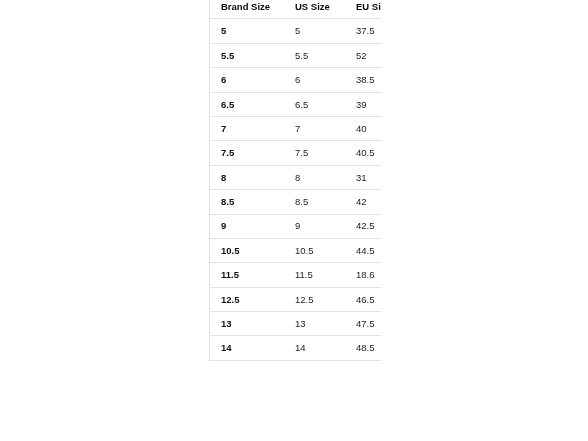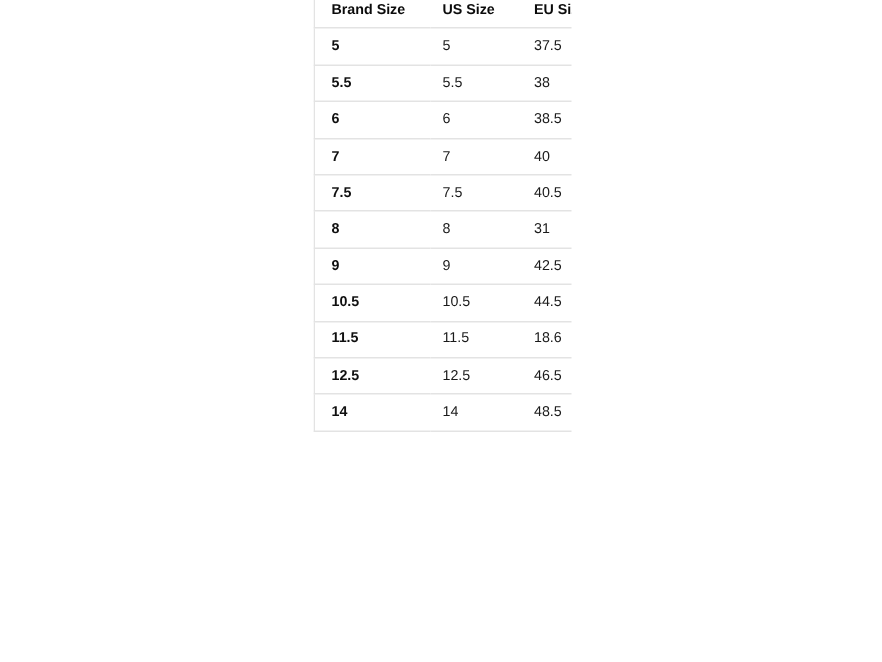--- a/index.html
+++ b/index.html
@@ -86,41 +86,51 @@
     </thead>
     <tbody id="table-body">
         <tr>
           <td class="col-brand c1">5</td>
           <td class="col-us c2">5</td>
           <td class="col-eu c3">37.5</td>
         </tr>
         <tr>
           <td class="col-brand c1">5.5</td>
           <td class="col-us c2">5.5</td>
-          <td class="col-eu c3">38</td>
+          <td class="col-eu c3">52</td>
         </tr>
         <tr>
           <td class="col-brand c1">6</td>
           <td class="col-us c2">6</td>
           <td class="col-eu c3">38.5</td>
+        </tr>
+        <tr>
+          <td class="col-brand c1">6.5</td>
+          <td class="col-us c2">6.5</td>
+          <td class="col-eu c3">39</td>
         </tr>
         <tr>
           <td class="col-brand c1">7</td>
           <td class="col-us c2">7</td>
           <td class="col-eu c3">40</td>
         </tr>
         <tr>
           <td class="col-brand c1">7.5</td>
           <td class="col-us c2">7.5</td>
           <td class="col-eu c3">40.5</td>
         </tr>
         <tr>
           <td class="col-brand c1">8</td>
           <td class="col-us c2">8</td>
           <td class="col-eu c3">31</td>
+        </tr>
+        <tr>
+          <td class="col-brand c1">8.5</td>
+          <td class="col-us c2">8.5</td>
+          <td class="col-eu c3">42</td>
         </tr>
         <tr>
           <td class="col-brand c1">9</td>
           <td class="col-us c2">9</td>
           <td class="col-eu c3">42.5</td>
         </tr>
         <tr>
           <td class="col-brand c1">10.5</td>
           <td class="col-us c2">10.5</td>
           <td class="col-eu c3">44.5</td>
@@ -129,19 +139,24 @@
           <td class="col-brand c1">11.5</td>
           <td class="col-us c2">11.5</td>
           <td class="col-eu c3">18.6</td>
         </tr>
         <tr>
           <td class="col-brand c1">12.5</td>
           <td class="col-us c2">12.5</td>
           <td class="col-eu c3">46.5</td>
         </tr>
         <tr>
+          <td class="col-brand c1">13</td>
+          <td class="col-us c2">13</td>
+          <td class="col-eu c3">47.5</td>
+        </tr>
+        <tr>
           <td class="col-brand c1">14</td>
           <td class="col-us c2">14</td>
           <td class="col-eu c3">48.5</td>
         </tr>
       </tbody>
   </table>
 </div>
 
 </body></html>

